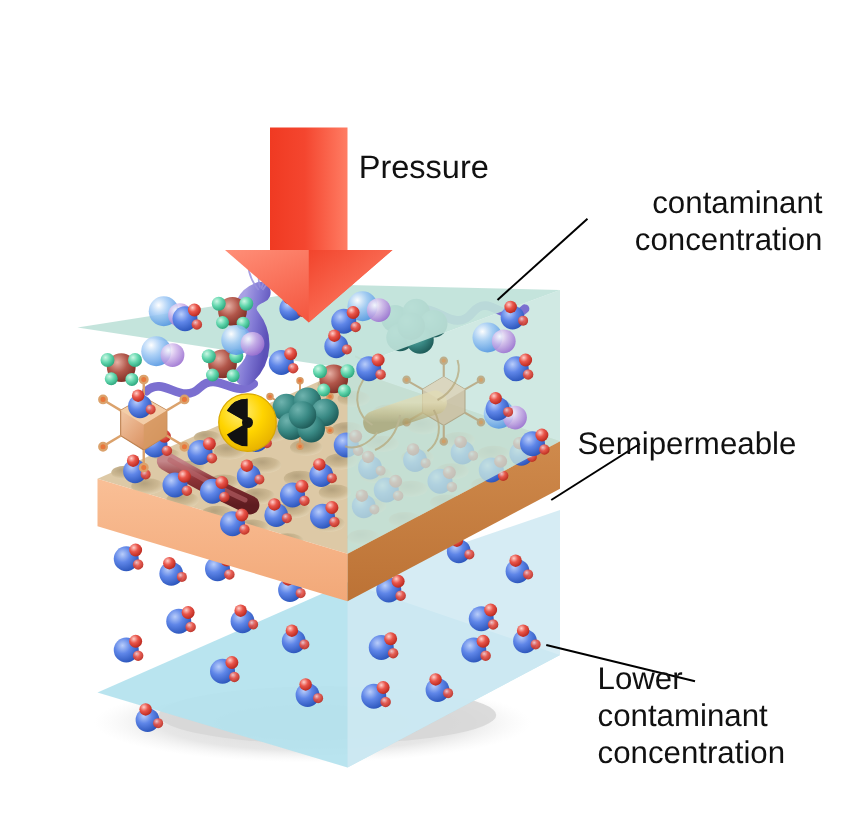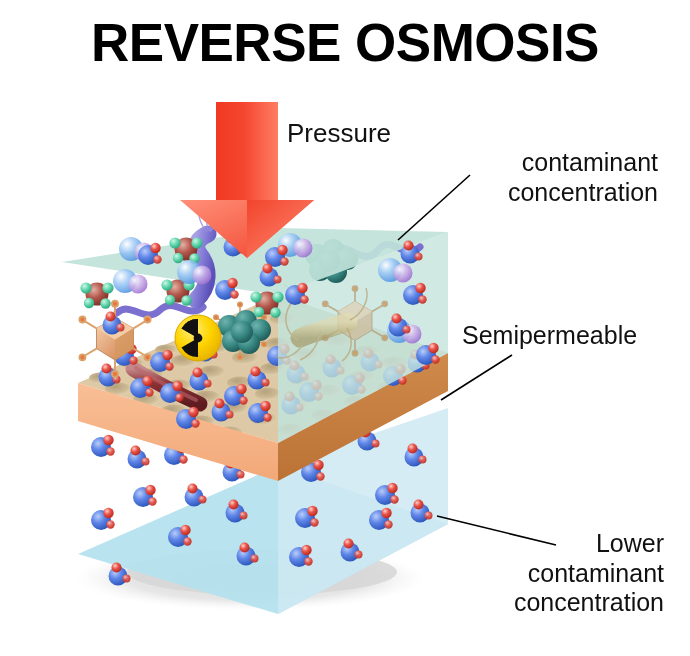--- a/index.html
+++ b/index.html
@@ -52,38 +52,37 @@
     font-size: 26px;
   }
   #label-higher {
     left: 468px;
     top: 148px;
     text-align: right;
     width: 190px;
   }
   #label-membrane {
     left: 462px;
-    top: 321px;
+    top: 341px;
     text-align: left;
     width: 220px;
   }
   #label-lower {
     left: 478px;
     top: 529px;
-    text-align: right;
+    text-align: left;
     width: 186px;
   }
   .label .ln { display: block; }
 </style>
 </head>
 <body>
 
 <div id="stage">
 
-  <div class="title">REVERSE OSMOSIS</div>
 
   <svg id="scene-svg" viewBox="0 0 690 656">
     <defs>
       <linearGradient id="gArrowShaft" x1="0" y1="0" x2="1" y2="0">
         <stop offset="0%" stop-color="#f03a22"></stop>
         <stop offset="45%" stop-color="#f4462f"></stop>
         <stop offset="100%" stop-color="#ff7d64"></stop>
       </linearGradient>
       <linearGradient id="gArrowHeadL" x1="0" y1="0" x2="1" y2="1">
         <stop offset="0%" stop-color="#ff8f78"></stop>

